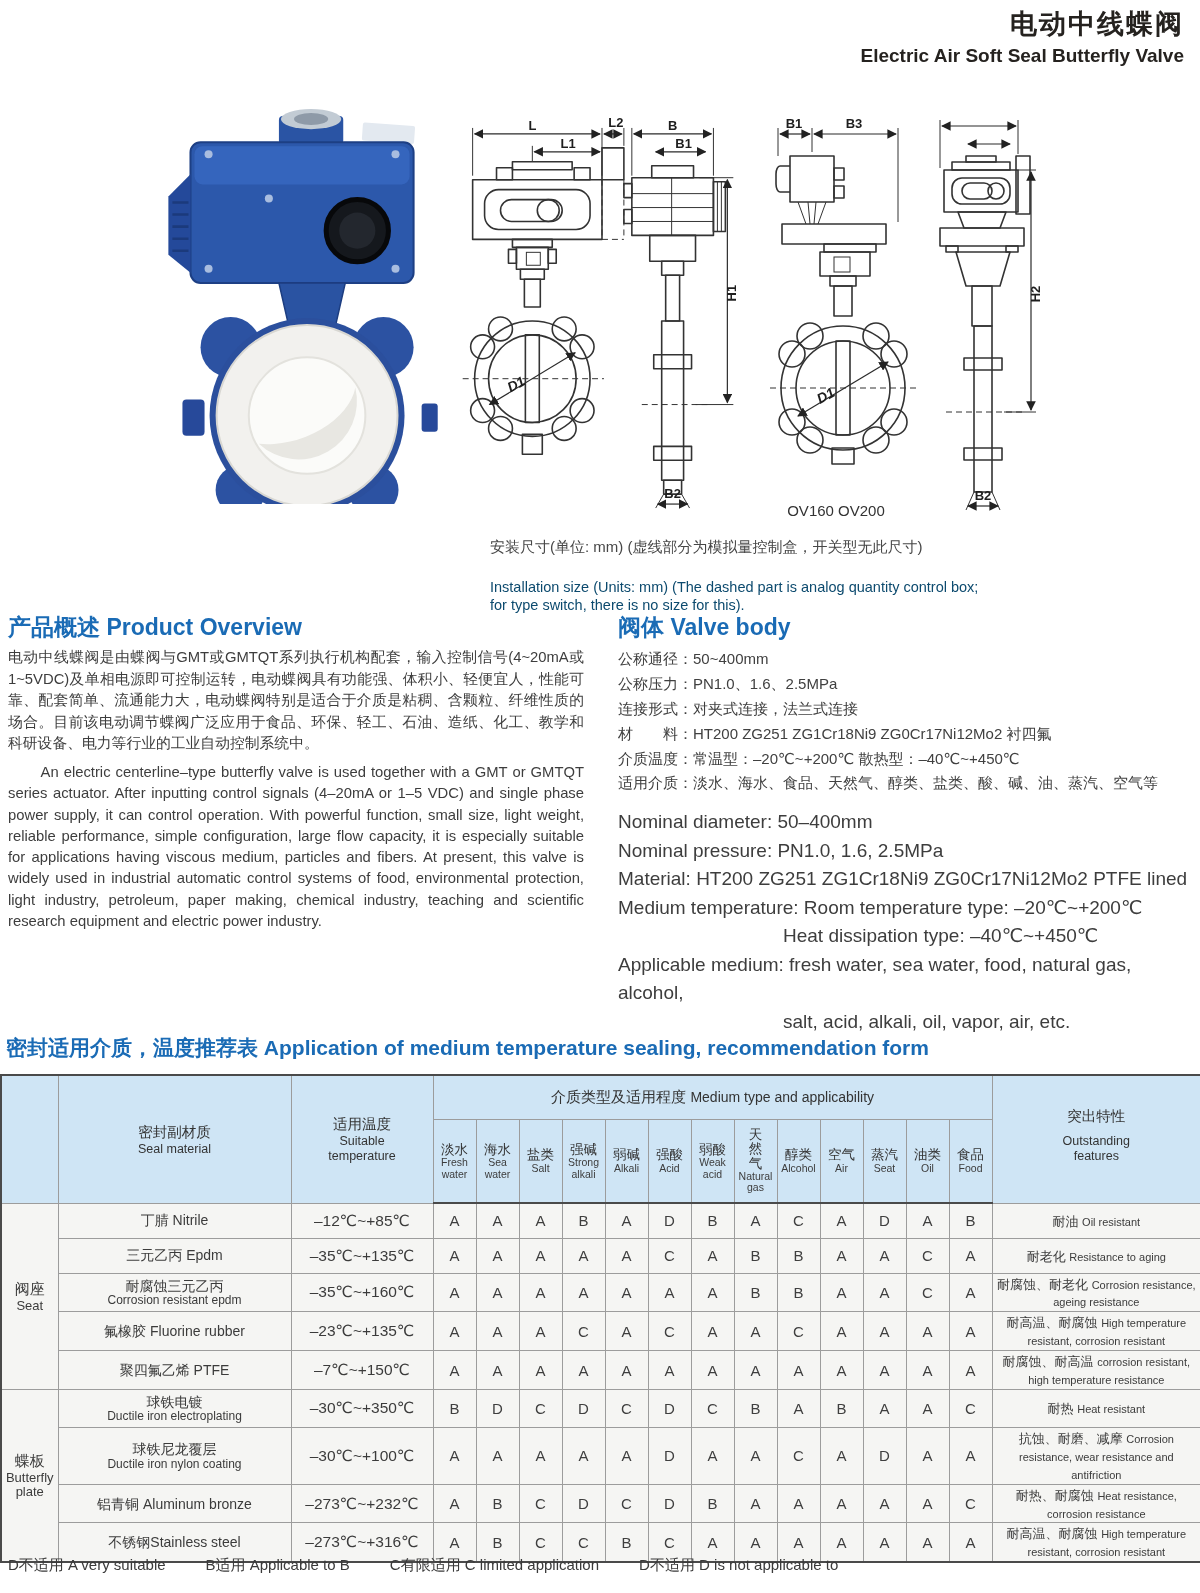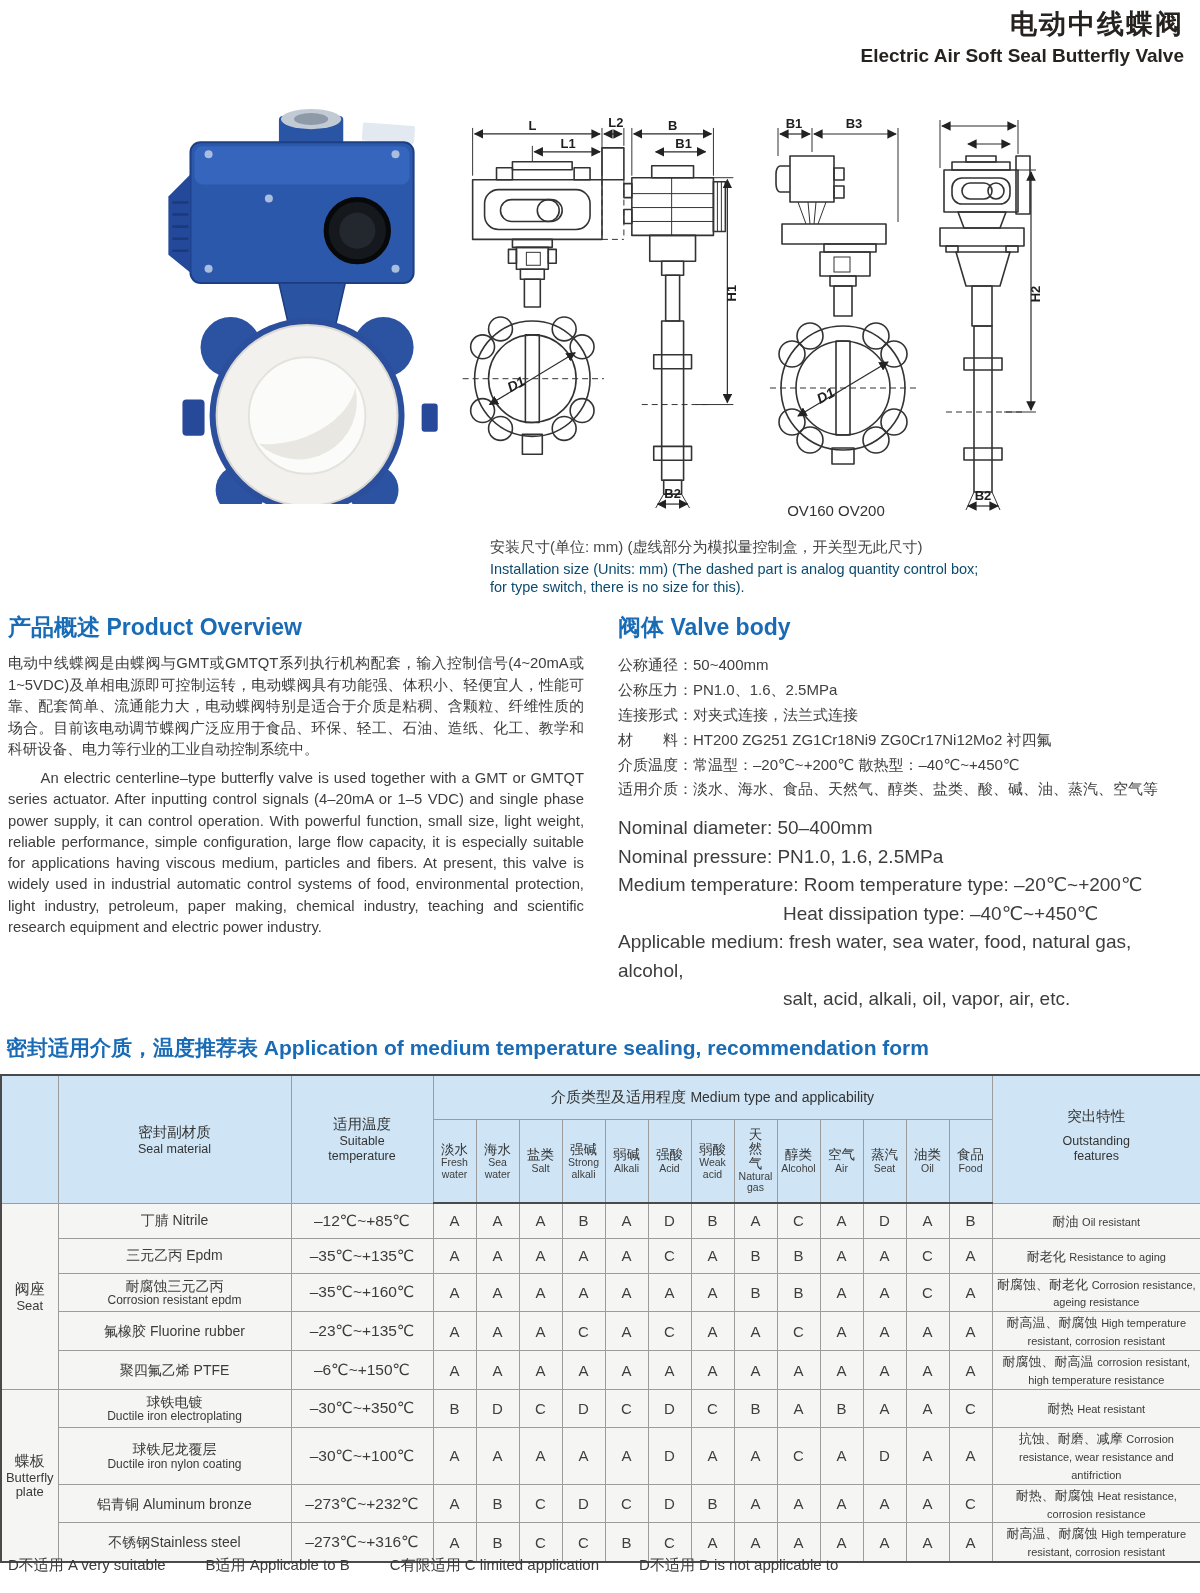--- a/index.html
+++ b/index.html
@@ -11,36 +11,36 @@
   .header { position:absolute; top:6px; right:16px; text-align:right; }
   .title-zh { font-size:27px; font-weight:bold; color:#25221f; letter-spacing:2px; }
   .title-en { font-size:19px; font-weight:bold; color:#25221f; margin-top:3px; }
 
   
   .media-row { position:absolute; top:90px; left:0; right:0; height:510px; }
   .photo  { position:absolute; left:128px; top:12px; width:332px; height:402px; }
   .draw-a { position:absolute; left:456px; top:28px; width:288px; height:398px; }
   .draw-b { position:absolute; left:748px; top:22px; width:296px; height:412px; }
   .caption { position:absolute; left:490px; top:448px; width:600px; }
-  .caption-zh { font-size:15px; color:#474747; margin-bottom:3px; }
+  .caption-zh { font-size:15px; color:#474747; margin-bottom:21px; }
   .caption-en { font-size:14.5px; color:#0c4a6e; line-height:1.25; }
 
   svg .part  { fill:none; stroke:#333; stroke-width:1.6; stroke-linejoin:round; }
   svg .thin  { fill:none; stroke:#333; stroke-width:1; }
   svg .dash  { fill:none; stroke:#333; stroke-width:1; stroke-dasharray:6 4; }
   svg .dim   { fill:none; stroke:#2a2a2a; stroke-width:1.2; }
   svg .dim-t { font-size:13px; font-weight:bold; fill:#1e1e1e; }
   svg .dim-i { font-size:14px; font-weight:bold; font-style:italic; fill:#1e1e1e; }
   svg .mod-t { font-size:15px; fill:#333; }
 
   
   .columns { position:absolute; top:612px; left:8px; right:8px; display:flex; gap:34px; }
   .col-left  { width:576px; flex:none; }
   .col-right { flex:1; }
-  .sec-h { font-size:23px; font-weight:bold; color:#1a6bb5; margin-bottom:10px; }
+  .sec-h { font-size:23px; font-weight:bold; color:#1a6bb5; margin-bottom:4px; }
   .para-zh { font-size:14.8px; line-height:1.46; text-align:justify; color:#3d3d3d; }
   .para-en { font-size:14.8px; line-height:1.44; text-align:justify; color:#3d3d3d;
              margin-top:7px; text-indent:2.2em; }
   .spec-line { display:flex; font-size:15px; line-height:1.66; color:#404040; }
   .spec-label { white-space:pre; flex:none; }
   .spec-value { flex:1; }
   .specs-en { margin-top:12px; }
   .spec-en-line { font-size:19px; line-height:1.5; color:#3d3d3d; }
   .spec-en-line.ind { padding-left:165px; }
 
@@ -323,20 +323,21 @@
             <span class="spec-value">常温型：–20℃~+200℃  散热型：–40℃~+450℃</span>
           </div>
           <div class="spec-line">
             <span class="spec-label">适用介质：</span>
             <span class="spec-value">淡水、海水、食品、天然气、醇类、盐类、酸、碱、油、蒸汽、空气等</span>
           </div>
         </div>
       <div id="specs-en" class="specs-en">
           <div class="spec-en-line">Nominal diameter: 50–400mm</div>
           <div class="spec-en-line">Nominal pressure: PN1.0, 1.6, 2.5MPa</div>
+          <div class="spec-en-line">Material: HT200 ZG251 ZG1Cr18Ni9 ZG0Cr17Ni12Mo2  PTFE lined</div>
           <div class="spec-en-line">Medium temperature: Room temperature type: –20℃~+200℃</div>
           <div class="spec-en-line ind">Heat dissipation type: –40℃~+450℃</div>
           <div class="spec-en-line">Applicable medium: fresh water,  sea water, food, natural gas, alcohol,</div>
           <div class="spec-en-line ind">salt, acid, alkali, oil, vapor, air, etc.</div>
         </div>
     </div>
   </div>
 
   <div class="table-block">
     <div class="table-title">
@@ -521,21 +522,21 @@
             <td class="letter">A</td>
             <td class="letter">A</td>
             <td class="letter">A</td>
             <td class="letter">A</td>
             <td class="feat"><span class="feat-zh">耐高温、耐腐蚀 </span><span class="feat-en">High temperature resistant, corrosion resistant</span></td>
           </tr>
           <tr class="g0">
             <td>
               <div class="mat-zh">聚四氟乙烯 PTFE</div>
             </td>
-            <td class="temp">–6℃~+150℃</td>
+            <td class="temp">–7℃~+150℃</td>
             <td class="letter">A</td>
             <td class="letter">A</td>
             <td class="letter">A</td>
             <td class="letter">A</td>
             <td class="letter">A</td>
             <td class="letter">A</td>
             <td class="letter">A</td>
             <td class="letter">A</td>
             <td class="letter">A</td>
             <td class="letter">A</td>

